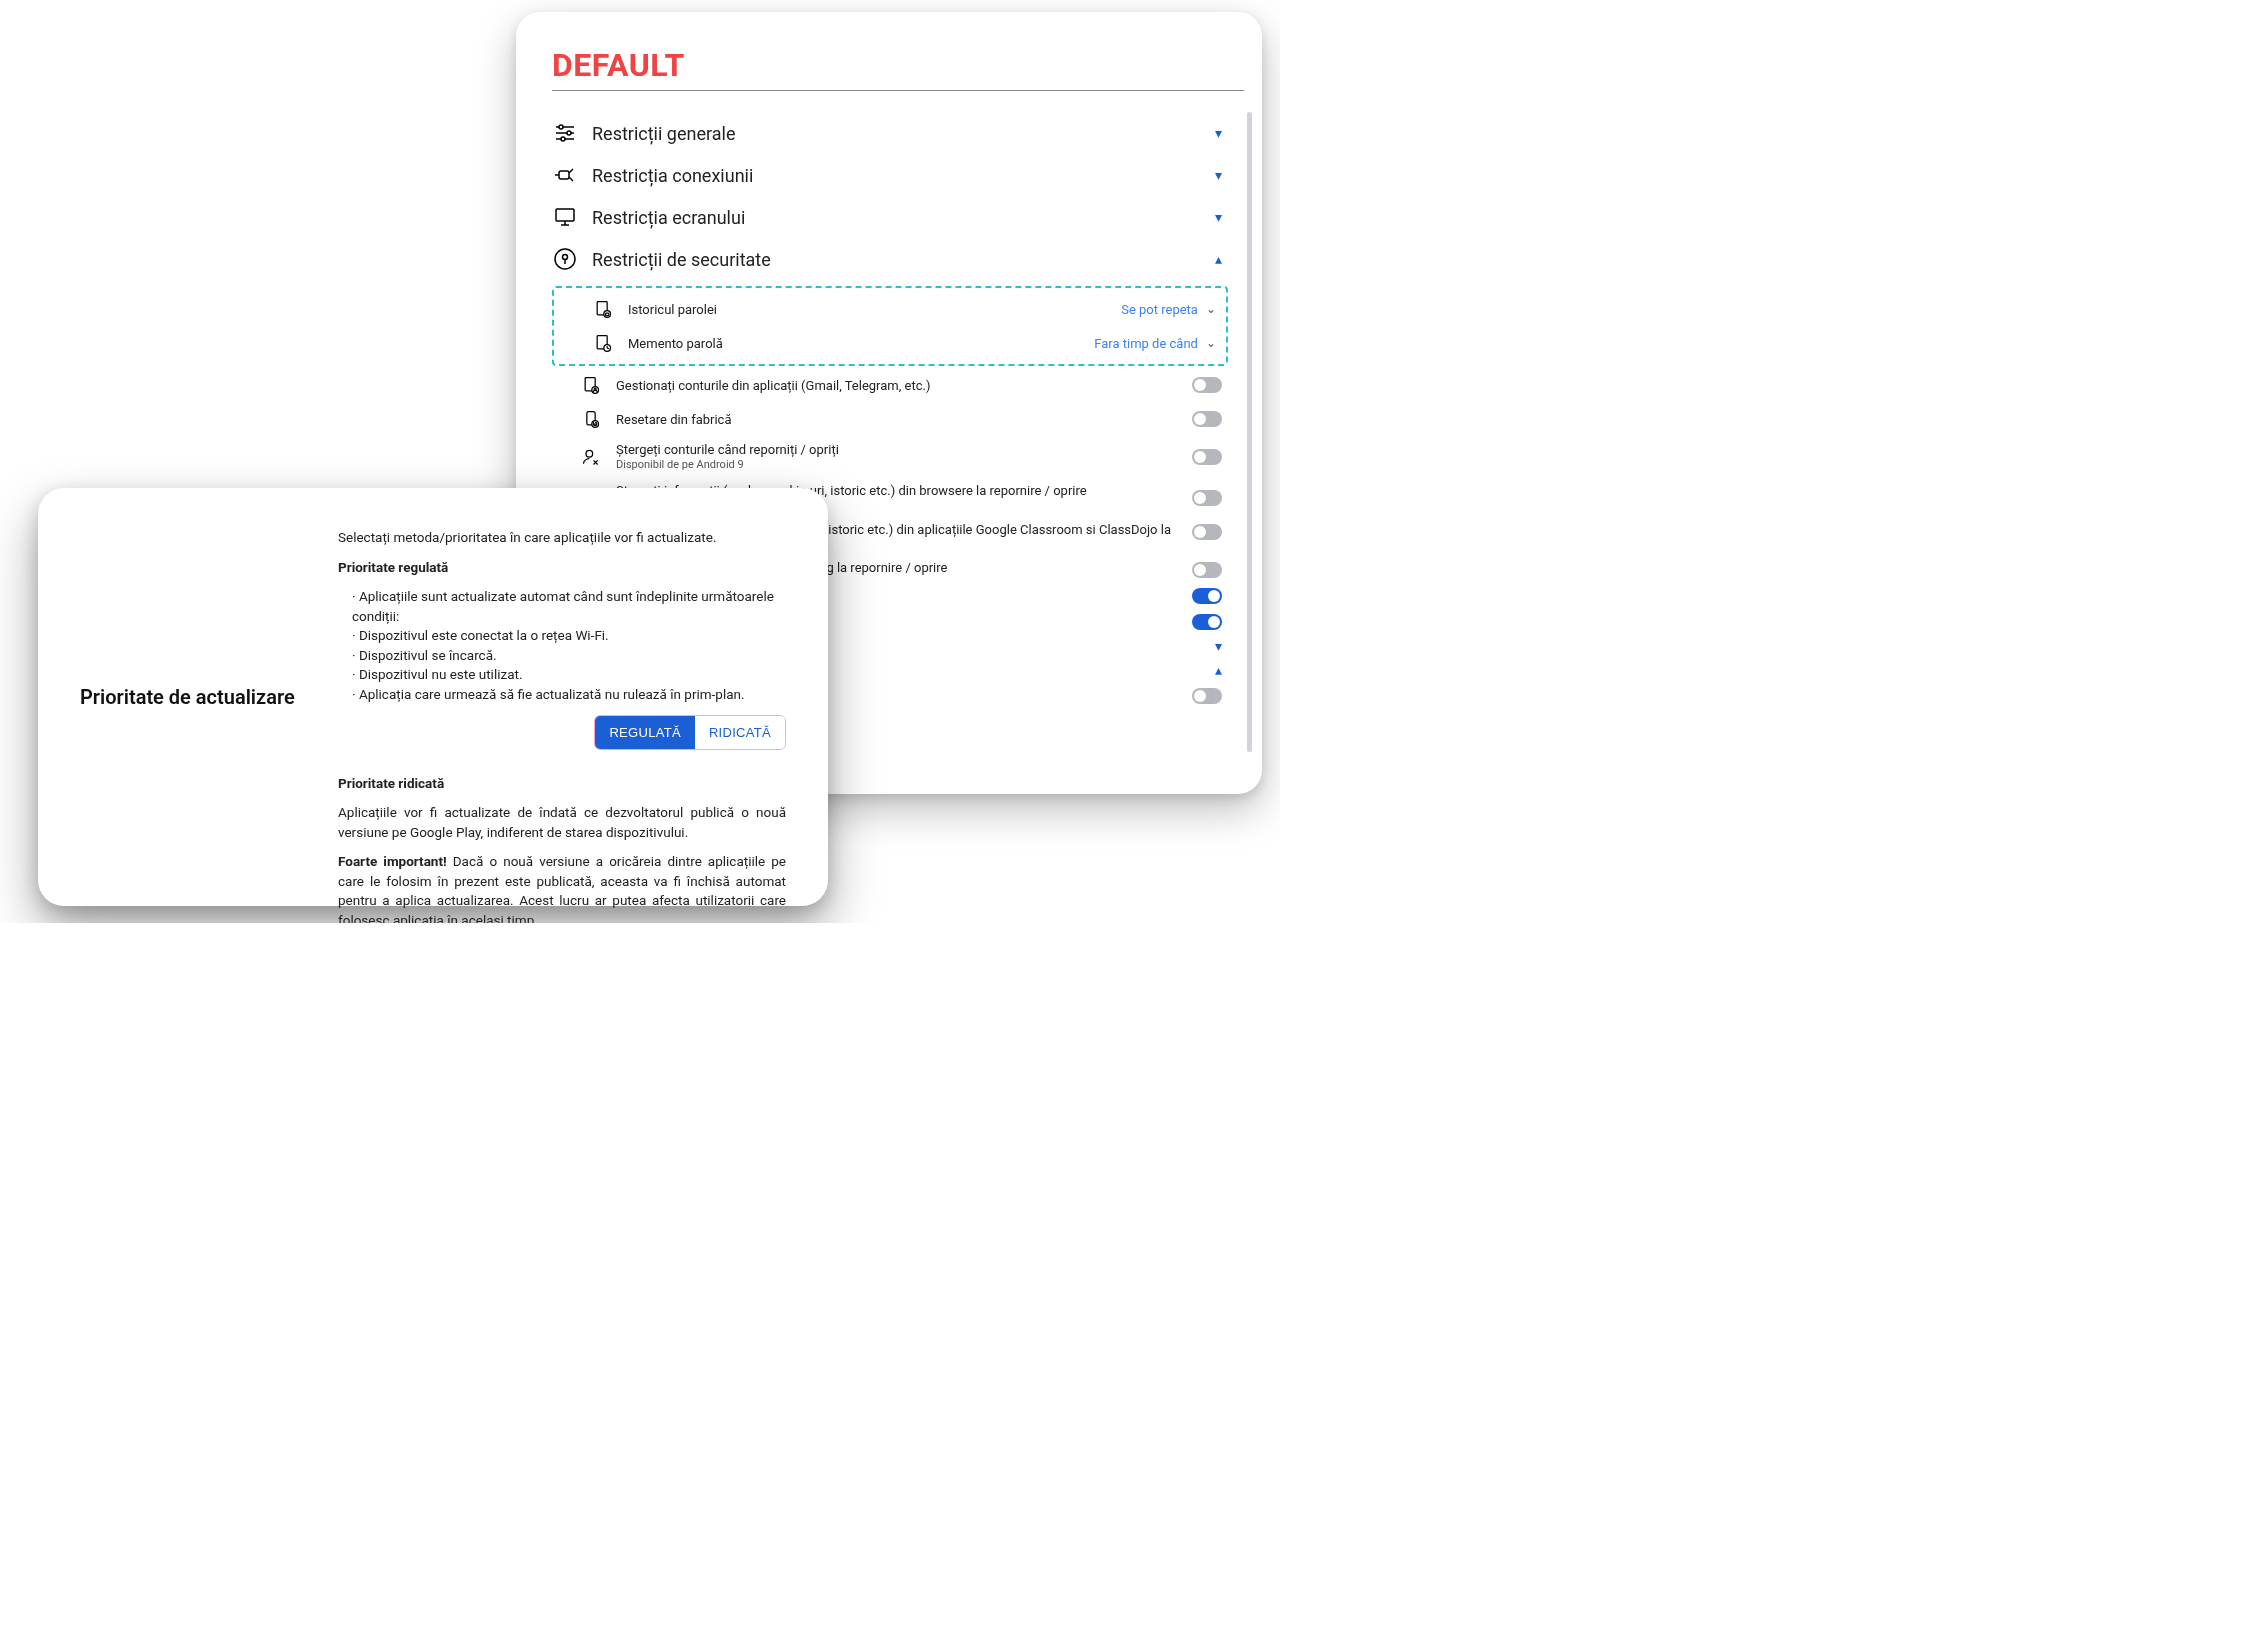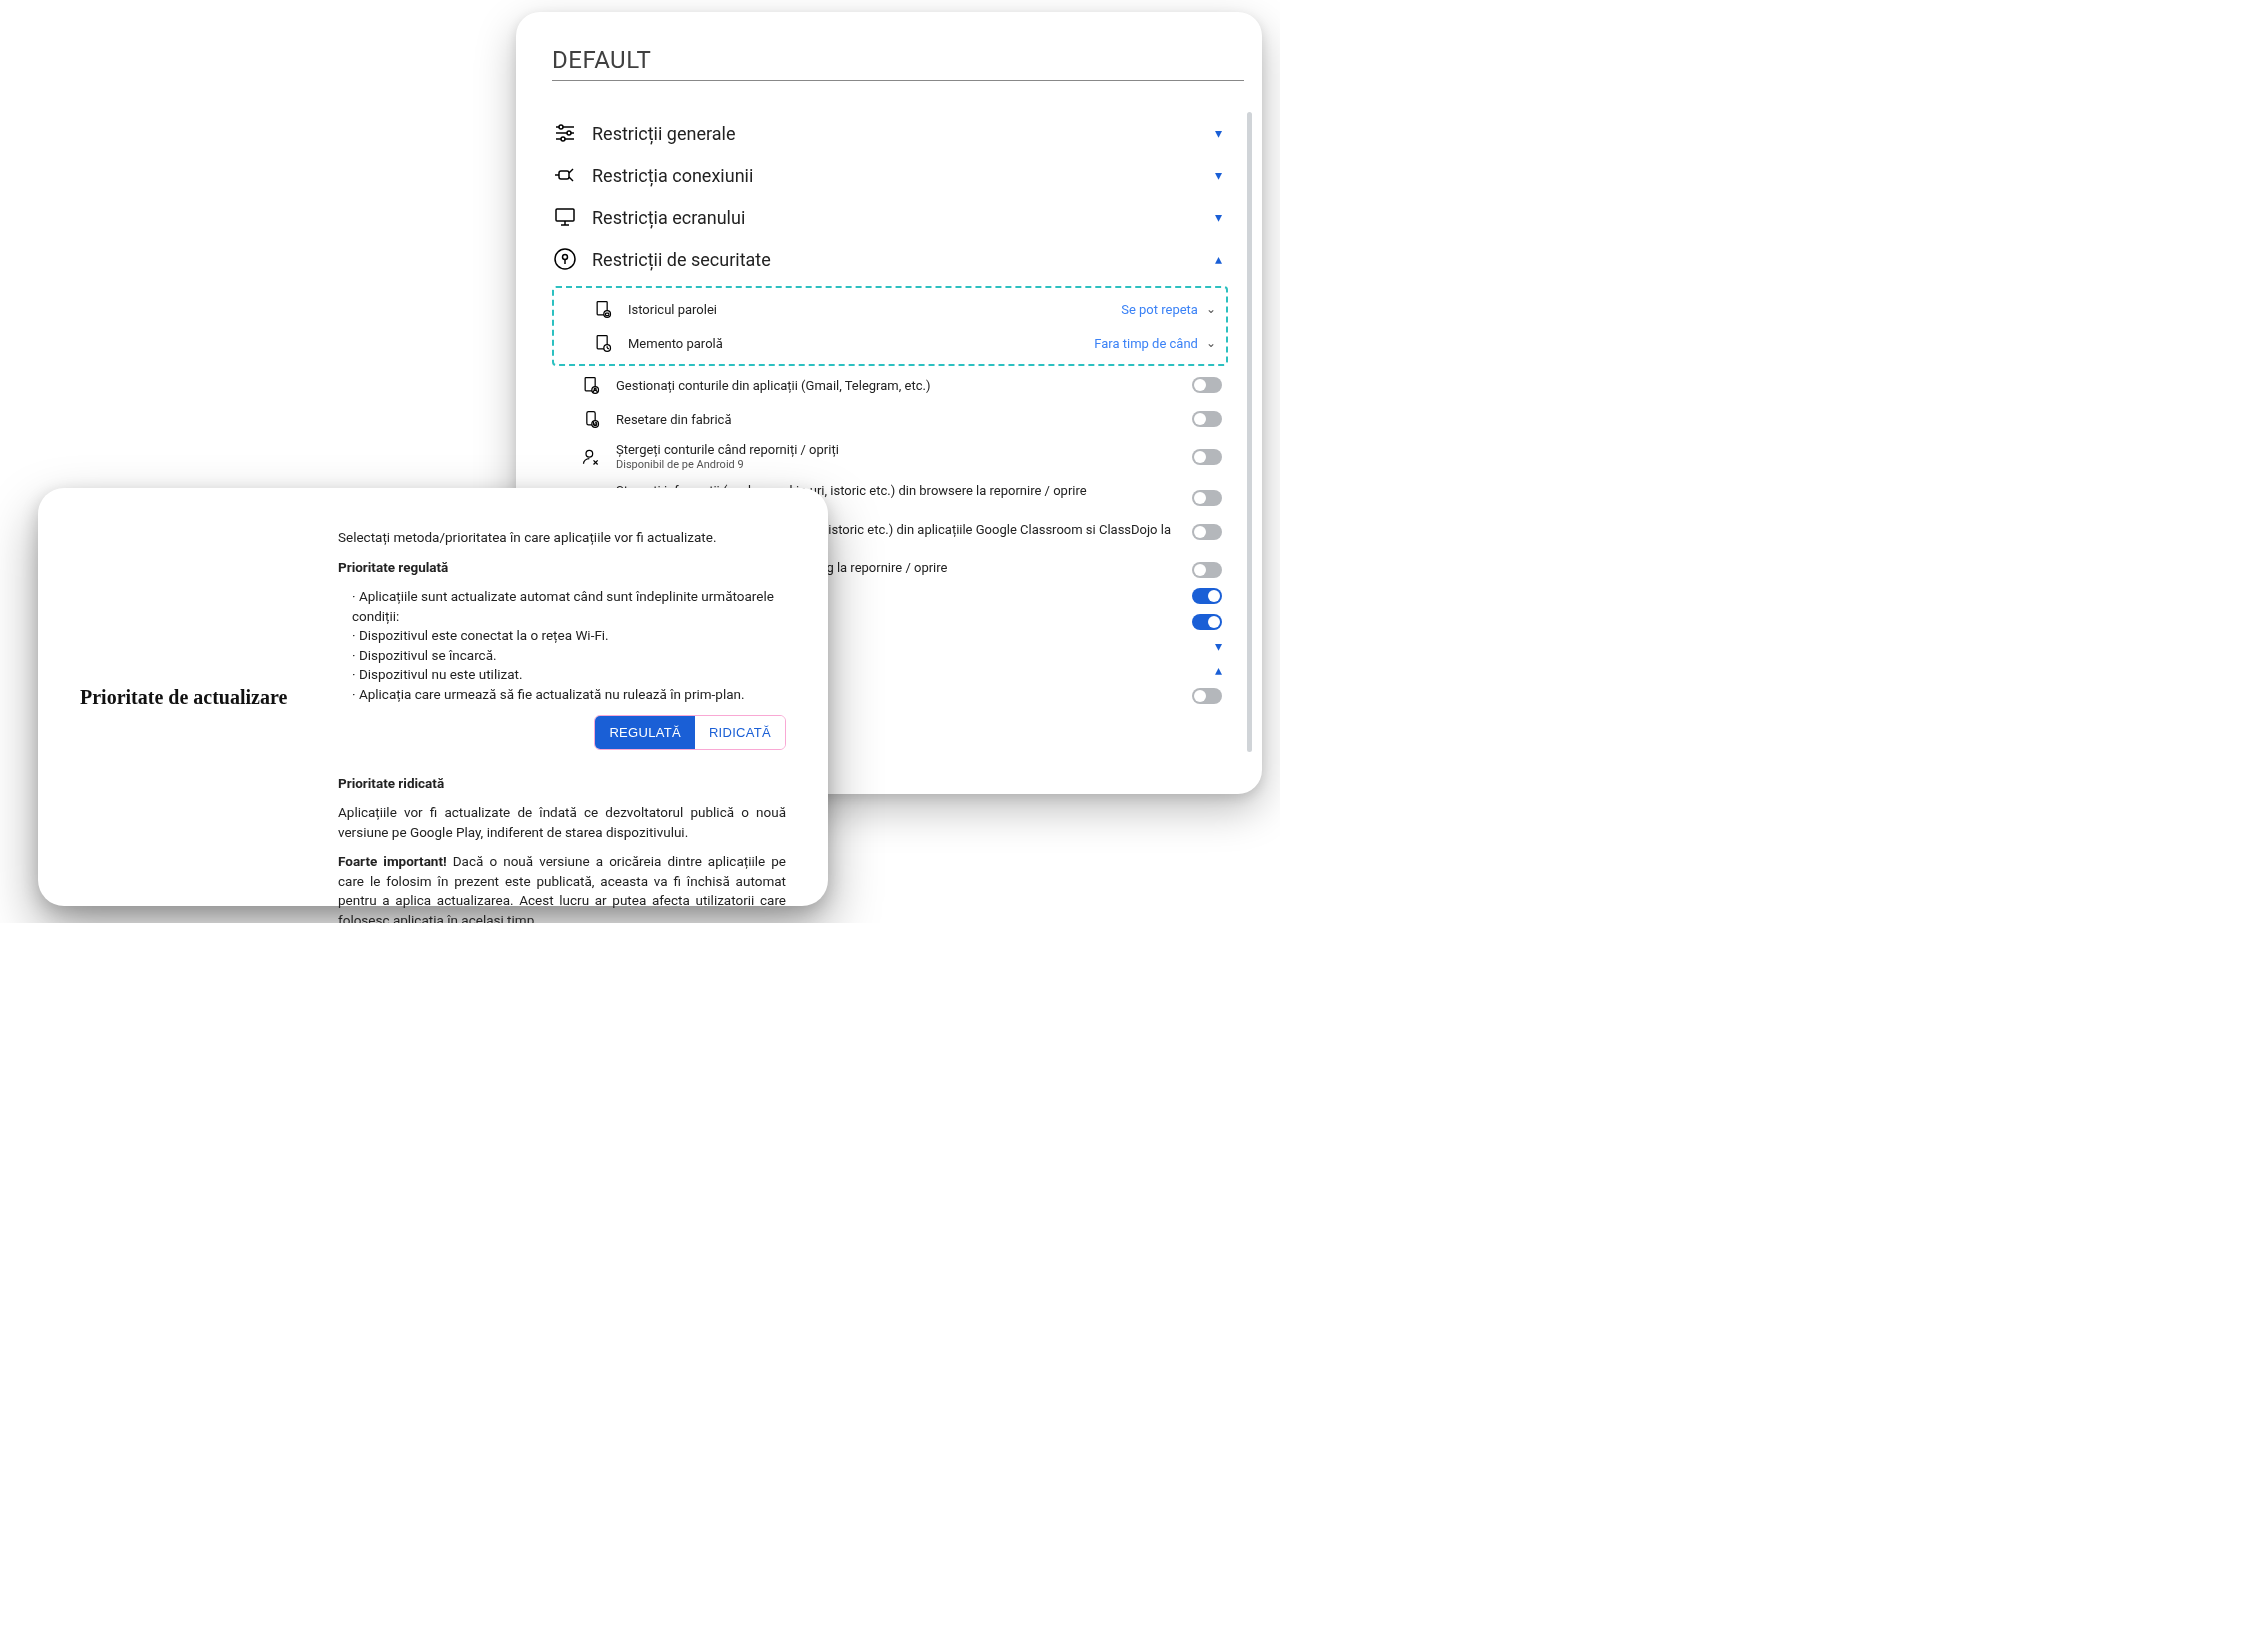--- a/index.html
+++ b/index.html
@@ -8,21 +8,21 @@
   
   .settings-card {
     position: absolute;
     left: 516px; top: 12px;
     width: 746px; height: 782px;
     background: #fff; border-radius: 24px;
     box-shadow: 0 16px 40px rgba(0,0,0,.25), 0 4px 12px rgba(0,0,0,.12);
     padding: 34px 18px 34px 36px;
     overflow: hidden;
   }
-  .settings-title { font-size: 24px; font-weight: 400; color: #404040; letter-spacing: .5px; }
+  .settings-title { font-size: 32px; font-weight: 700; color: #ef4444; letter-spacing: .5px; }
   .title-rule { height: 1px; background: #888; margin-top: 6px; }
 
   .scroll-area { position: absolute; left: 36px; right: 34px; top: 100px; bottom: 30px; overflow: hidden; }
   .scrollbar { position: absolute; right: 10px; top: 100px; width: 5px; height: 640px; background: #d0d4d8; border-radius: 3px; }
 
   .section-row { display: flex; align-items: center; padding: 8px 0; cursor: pointer; }
   .section-icon { width: 26px; height: 26px; margin-right: 14px; display:flex; align-items:center; justify-content:center; }
   .section-label { font-size: 18px; color: #222; flex: 1; }
   .chev { color: #1a5fd6; font-size: 14px; margin-right: 6px; }
   .chev.down::before { content:"▾"; }
@@ -50,21 +50,21 @@
   
   .modal-card {
     position: absolute;
     left: 38px; top: 488px;
     width: 790px; height: 418px;
     background: #fff; border-radius: 26px;
     box-shadow: 0 24px 52px rgba(0,0,0,.35), 0 6px 18px rgba(0,0,0,.18);
     padding: 40px 42px;
     display: flex; gap: 30px;
   }
-  .modal-left { width: 228px; display:flex; align-items:center;font-family:Liberation Serif, serif; }
+  .modal-left { width: 228px; display:flex; align-items:center; }
   .modal-heading { font-size: 20px; font-weight: 600; color:#111; }
   .modal-right { flex:1; font-size: 13.5px; color:#222; line-height:1.45; }
   .modal-right p { margin-bottom: 10px; text-align: justify; }
   .modal-right strong { font-weight:700; }
   .modal-right ul { list-style: none; padding-left: 14px; margin-bottom:10px; }
   .modal-right ul li::before { content:"·  "; }
   .seg { display:flex; border:1px solid #f9a8d4; border-radius:6px; overflow:hidden; width: fit-content; margin-left:auto; margin-bottom: 24px; }
   .seg button { border:none; padding:9px 14px; font-size:13px; letter-spacing:.3px; cursor:pointer; background:#fff; color:#1a5fd6; }
   .seg button.active { background:#1a5fd6; color:#fff; }
 

